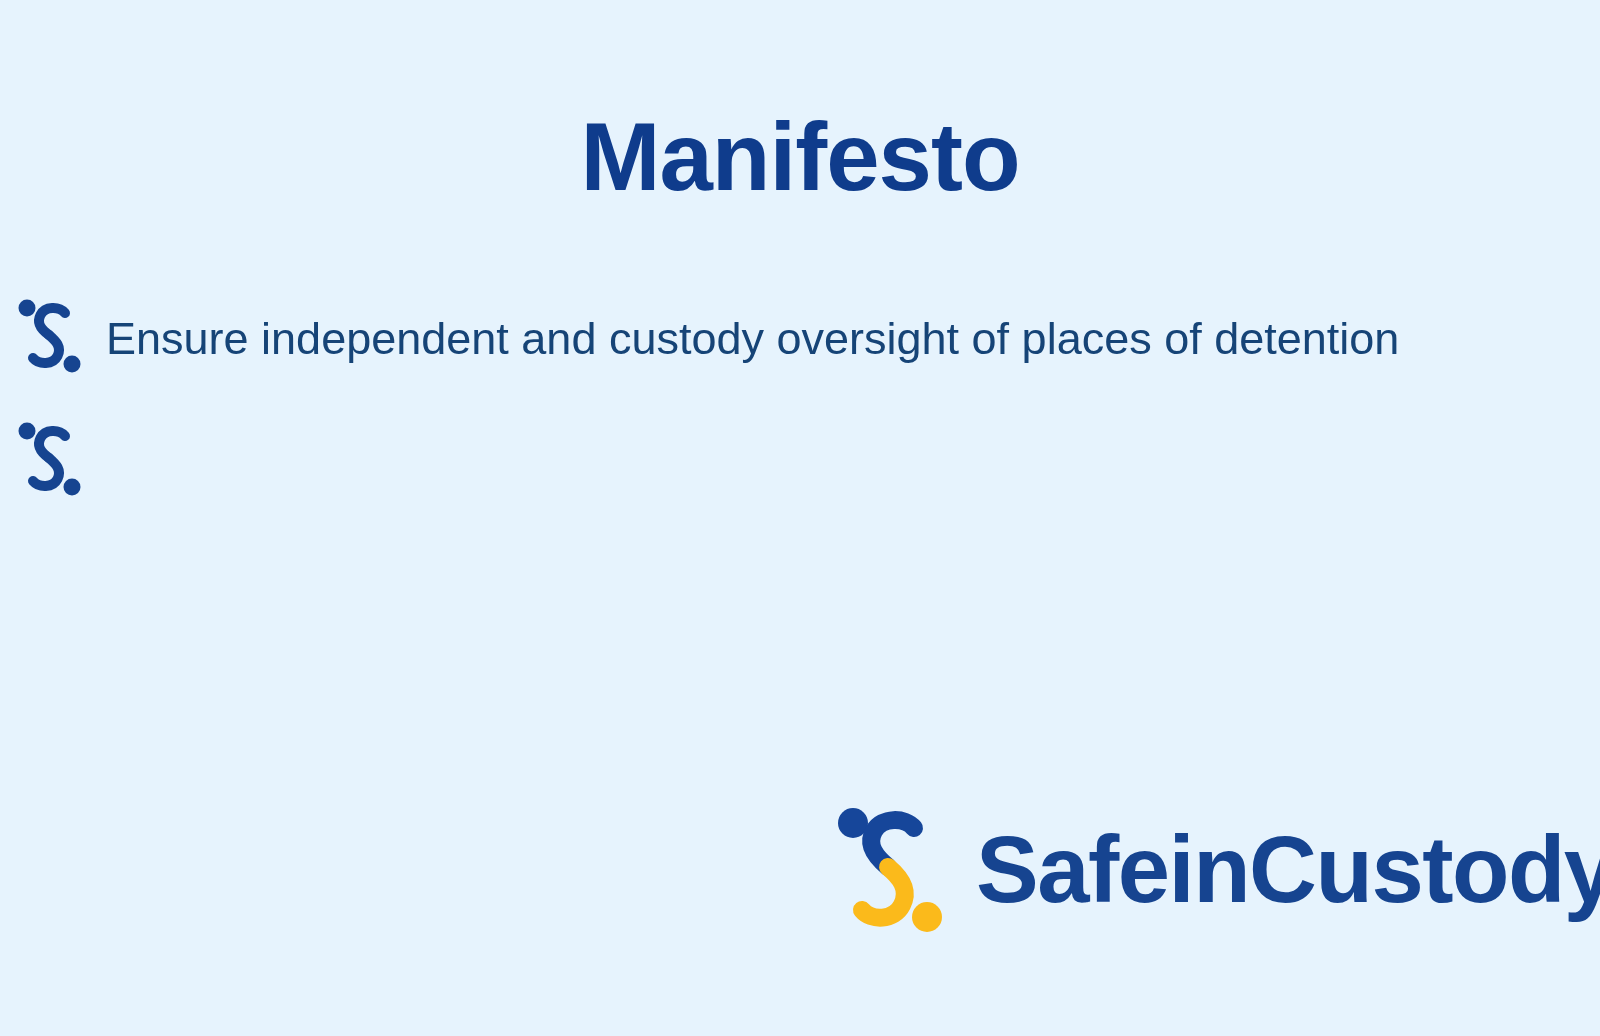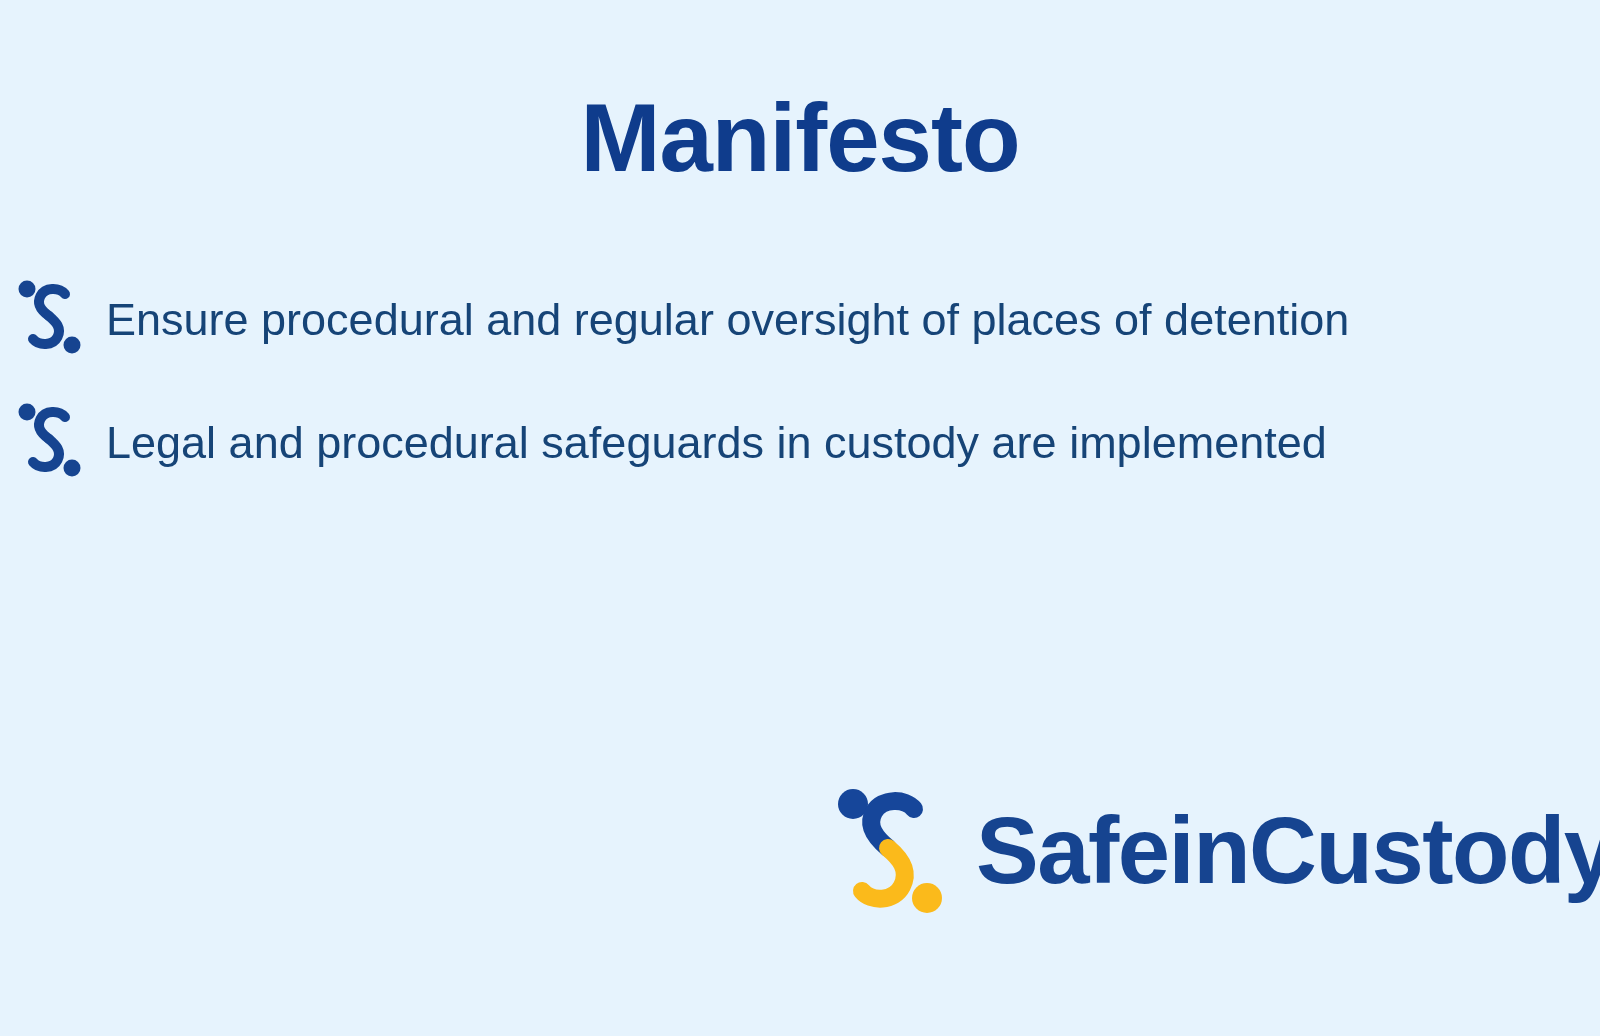--- a/index.html
+++ b/index.html
@@ -13,20 +13,21 @@
     background: #e6f3fd;
     font-family: "Liberation Sans", sans-serif;
     overflow: hidden;
     position: relative;
   }
 
   .slide {
     position: absolute;
     inset: 0;
     background: #e6f3fd;
+    margin-top: 19px;
   }
 
   
   .title-block {
     position: absolute;
     top: 88px;
     left: 0;
     width: 1600px;
     text-align: center;
   }
@@ -120,34 +121,33 @@
 
     <li class="manifesto-item">
       <span class="bullet-mark">
         <svg viewBox="0 0 72 90" xmlns="http://www.w3.org/2000/svg">
           <circle cx="12" cy="14" r="8.5" fill="#164490"></circle>
           <path d="M50 19 C44 12, 30 12, 25.5 21 C21 30, 27 36, 34 41" fill="none" stroke="#164490" stroke-width="10" stroke-linecap="round"></path>
           <path d="M34 41 C41 47, 47 53, 42.5 62 C38 71, 24 71, 18 64" fill="none" stroke="#164490" stroke-width="10" stroke-linecap="round"></path>
           <circle cx="57" cy="70" r="8.5" fill="#164490"></circle>
         </svg>
       </span>
-      <span class="item-text">Ensure procedural and regular oversight of places of detention</span>
+      <span class="item-text">Ensure independent and custody oversight of places of detention</span>
     </li>
 
 
     <li class="manifesto-item">
       <span class="bullet-mark">
         <svg viewBox="0 0 72 90" xmlns="http://www.w3.org/2000/svg">
           <circle cx="12" cy="14" r="8.5" fill="#164490"></circle>
           <path d="M50 19 C44 12, 30 12, 25.5 21 C21 30, 27 36, 34 41" fill="none" stroke="#164490" stroke-width="10" stroke-linecap="round"></path>
           <path d="M34 41 C41 47, 47 53, 42.5 62 C38 71, 24 71, 18 64" fill="none" stroke="#164490" stroke-width="10" stroke-linecap="round"></path>
           <circle cx="57" cy="70" r="8.5" fill="#164490"></circle>
         </svg>
       </span>
-      <span class="item-text">Legal and procedural safeguards in custody are implemented</span>
     </li>
 
 
   </ul>
 
   <div class="logo-lockup">
     <span class="logo-mark">
       <svg viewBox="0 0 128 146" xmlns="http://www.w3.org/2000/svg">
 
         <circle cx="27" cy="26" r="15" fill="#16469a"></circle>

